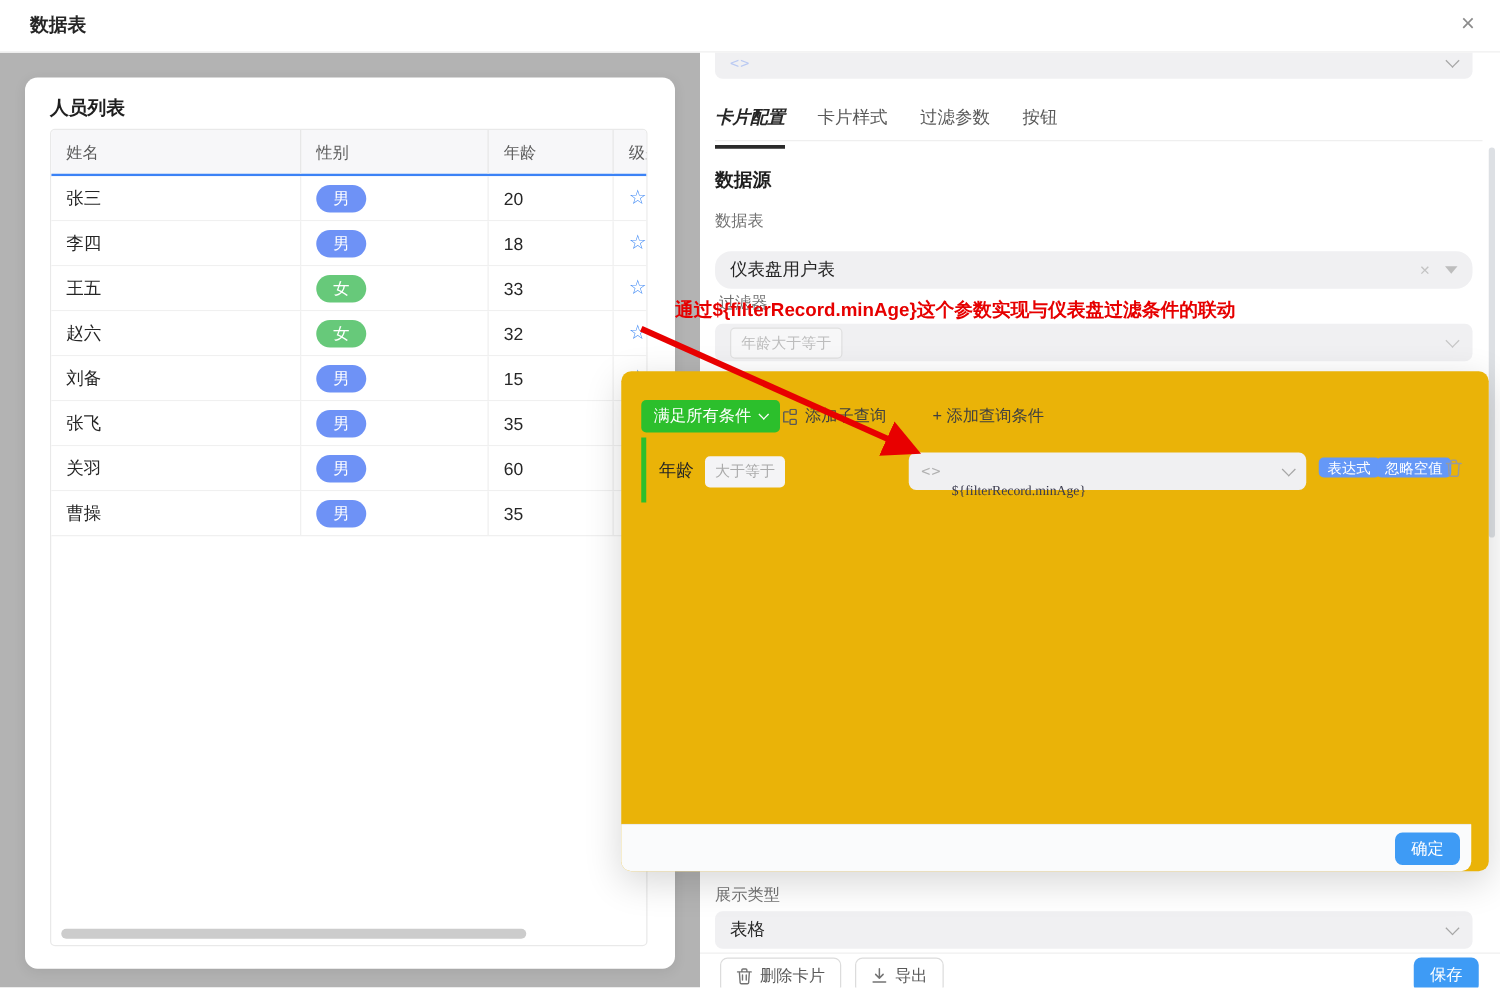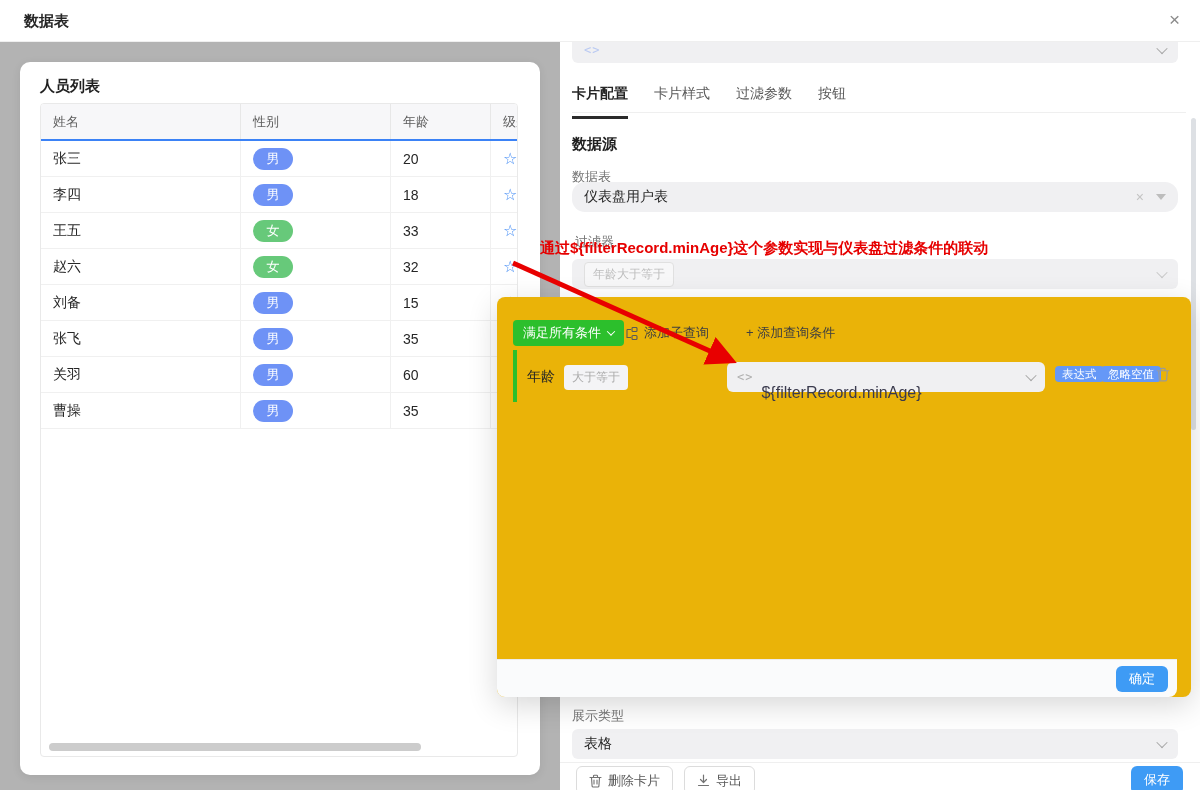--- a/index.html
+++ b/index.html
@@ -37,25 +37,25 @@
   .panel { left:560px; top:42px; width:640px; height:748px; background:#fff; z-index:2; }
   .gsel { background:#f0f0f2; border-radius:6px; height:30px; display:flex; align-items:center;
     padding:0 12px; font-size:14px; color:#262626; }
   .chev { width:8px; height:8px; border-right:1.6px solid #a6a6a6; border-bottom:1.6px solid #a6a6a6;
     transform:rotate(45deg) translate(-1px,-1px); flex:none; }
   .codeicon { font-family:"DejaVu Sans Mono",monospace; font-size:12px; letter-spacing:1px; }
   .topselect { left:12px; top:-6px; width:606px; height:27px; background:#f0f0f2; border-radius:6px;
     display:flex; align-items:center; padding:0 12px; }
   .tabs { left:12px; top:43px; display:flex; gap:26px; }
   .tab { font-size:14px; color:#595959; padding-bottom:13px; cursor:pointer; }
-  .tab.active { color:#262626; font-weight:700; border-bottom:3px solid #2b2b2b; }
+  .tab.active { color:#262626; font-weight:700; border-bottom:3px solid #2b2b2b;font-style:italic; }
   .tabsline { left:12px; top:70px; width:614px; height:1px; background:#efefef; }
   .sect-head { left:12px; top:93px; font-size:15px; font-weight:600; color:#1f1f1f; }
   .flabel { font-size:13px; color:#737373; }
-  .sel1 { left:12px; top:140px; width:606px;border-radius:13px; }
+  .sel1 { left:12px; top:159px; width:606px;border-radius:13px; }
   .sel2 { left:12px; top:217px; width:606px; }
   .sel3 { left:12px; top:687px; width:606px; }
   .clear-x { color:#c3c3c3; font-size:14px; margin-right:12px; }
   .caret { width:0; height:0; border-left:5px solid transparent; border-right:5px solid transparent;
     border-top:6px solid #bdbdbd; }
   .dis-chip { border:1px solid #e0e0e0; background:#f7f7f8; border-radius:4px; padding:3px 8px;
     font-size:12px; color:#bdbdbd; }
   .bottomline { left:0; top:720px; width:640px; height:1px; background:#efefef; }
   .btn { display:inline-flex; align-items:center; gap:6px; height:29px; padding:0 12px;
     border:1px solid #dcdcdc; border-radius:6px; background:#fff; font-size:13px; color:#595959; cursor:pointer; }
@@ -70,21 +70,21 @@
     padding:0 10px; background:#2cbf2c; border-radius:4px; color:#fff; font-size:13px; cursor:pointer; }
   .green-btn .chev { border-color:#fff; width:6px; height:6px; }
   .link-item { top:23px; height:26px; display:inline-flex; align-items:center; gap:5px;
     font-size:13px; color:#404040; cursor:pointer; }
   .greenbar { left:16px; top:53px; width:4px; height:52px; background:#2cbf2c; }
   .cond-row { left:30px; top:65px; height:30px; display:flex; align-items:center; gap:9px; }
   .cond-field { font-size:14px; color:#262626; }
   .op-chip { background:#f4f4f6; border-radius:4px; padding:4px 8px; font-size:12px; color:#ababab; }
   .val-input { left:230px; top:65px; width:318px; height:30px; background:#f0f0f2; border-radius:6px;
     display:flex; align-items:center; padding:0 10px; gap:8px; }
-  .val-text { font-family:Liberation Sans, sans-serif; font-size:16px; color:#3a3a4d; flex:1;margin-top:32px; }
+  .val-text { font-family:Liberation Serif, serif; font-size:11px; color:#3a3a4d; flex:1;margin-top:32px; }
   .badge { top:69px; height:16px; display:inline-flex; align-items:center; padding:0 7px;
     background:#6598f7; border-radius:4px; color:#fff; font-size:11.5px; cursor:pointer; }
   .popup-footer { left:0; bottom:0; width:680px; height:38px; background:#fafbfc;
     border-top:1px solid #ececec; border-radius:0 0 8px 8px; }
 
   
   .red-note { left:540px; top:239px; font-size:15px; font-weight:700; color:#e60000;
     white-space:nowrap; z-index:20; }
   .arrow-svg { left:0; top:0; width:1200px; height:790px; z-index:20; pointer-events:none; }
 

